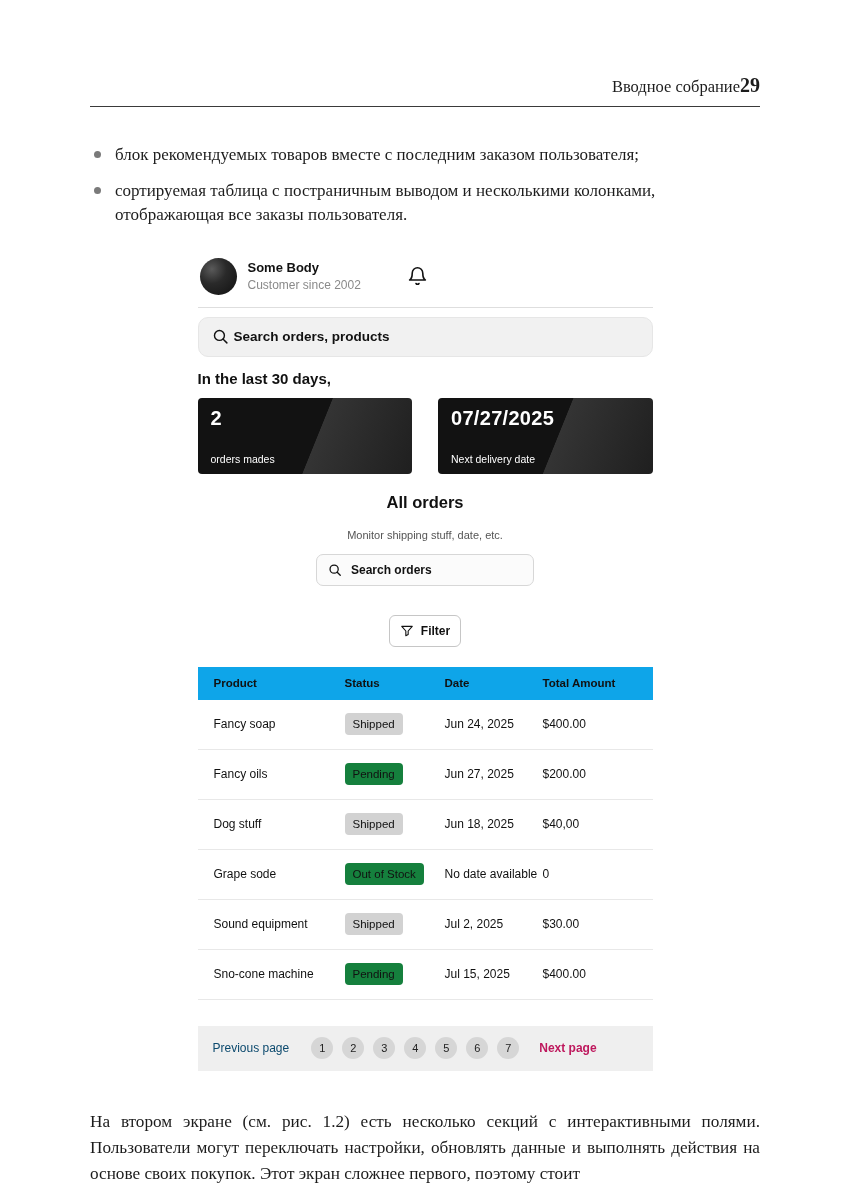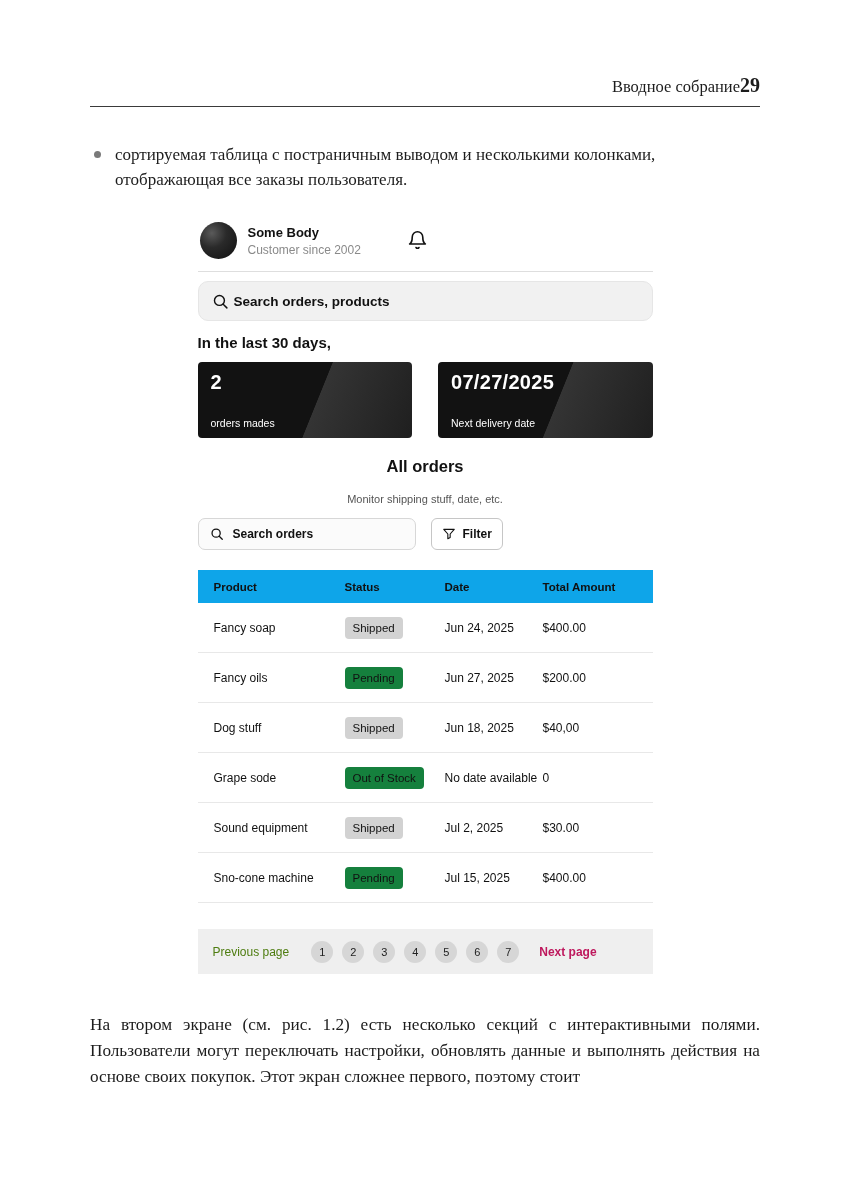--- a/index.html
+++ b/index.html
@@ -41,35 +41,35 @@
   .stat-card { flex:1; height:76px; border-radius:4px; padding:9px 13px; color:#ffffff;
                background:linear-gradient(112deg, #121212 55%, #343434 55.3%, #1f1f1f 100%);
                display:flex; flex-direction:column; justify-content:space-between; }
   .stat-value { font-size:20px; font-weight:700; letter-spacing:.3px; }
   .stat-label { font-size:10.5px; }
 
   .all-orders-row { margin-top:19px; display:flex; align-items:center; gap:17px;flex-direction:column; }
   .orders-title { font-weight:700; font-size:16.5px; }
   .orders-sub { font-size:11px; color:#555; }
 
-  .filter-row { margin-top:13px; display:flex; align-items:center; gap:15px; }
+  .filter-row { margin-top:13px; display:flex; align-items:center; gap:29px;flex-direction:column; }
   .orders-search { width:218px; height:32px; border:1px solid #d7d7d7; background:#fbfbfb; border-radius:7px;
                    display:flex; align-items:center; gap:9px; padding:0 11px; font-weight:700; font-size:12px; cursor:text; }
   .filter-btn { height:32px; border:1px solid #c6c6c6; background:#ffffff; border-radius:6px;
                 display:flex; align-items:center; gap:7px; padding:0 10px; font-weight:700; font-size:12px; cursor:pointer; }
 
   .orders-table { margin-top:20px; }
   .thead, .trow { display:grid; grid-template-columns:131px 100px 98px 1fr; padding-left:16px; align-items:center; }
   .thead { background:#0ea5e9; height:33px; font-weight:700; font-size:11.5px; }
   .trow { height:50px; border-bottom:1px solid #e8e8e8; font-size:12px; }
   .badge { display:inline-block; background:#15803d; border-radius:4px; padding:5px 8px; font-size:11.5px; }
   .badge.dark { background:#d2d2d2; }
 
   .pagination { margin-top:26px; background:#efefef; height:45px; display:flex; align-items:center; padding:0 15px; font-size:12px; }
-  .prev { color:#4d7c0f; }
+  .prev { color:#0c4a6e; }
   .page-dots { display:flex; gap:9px; margin-left:22px; }
   .pnum { width:22px; height:22px; border-radius:50%; background:#d6d6d6; color:#222;
           display:flex; align-items:center; justify-content:center; font-size:11px; cursor:pointer; }
   .next { font-weight:700; margin-left:20px; color:#be185d; }
 
   .figure-caption { margin-top:29px; text-align:center; font-family:"Liberation Sans", sans-serif; font-size:13.5px; color:#111; }
   .cap-label { font-weight:700; }
 
   .body-paragraph { margin-top:38px; font-size:17.2px; line-height:1.5; text-align:justify; }
 
@@ -80,20 +80,24 @@
 
 <div class="page-inner">
 
   <div class="running-head">
     <span class="rh-title">Вводное собрание</span>
     <span class="rh-num">29</span>
   </div>
   <div class="head-rule"></div>
 
   <div class="bullets">
+    <div class="bullet">
+      <span class="dot"></span>
+      <span>блок рекомендуемых товаров вместе с последним заказом пользователя;</span>
+    </div>
     <div class="bullet">
       <span class="dot"></span>
       <span>сортируемая таблица с постраничным выводом и несколькими колонками, отображающая все заказы пользователя.</span>
     </div>
   </div>
 
   <div class="mockup">
 
     <div class="profile-row">
       <div class="avatar"></div>

